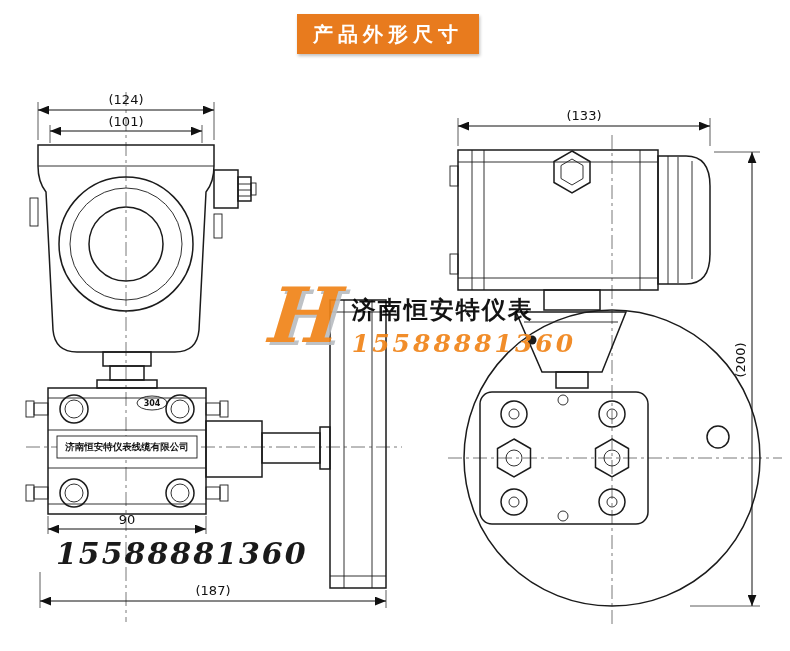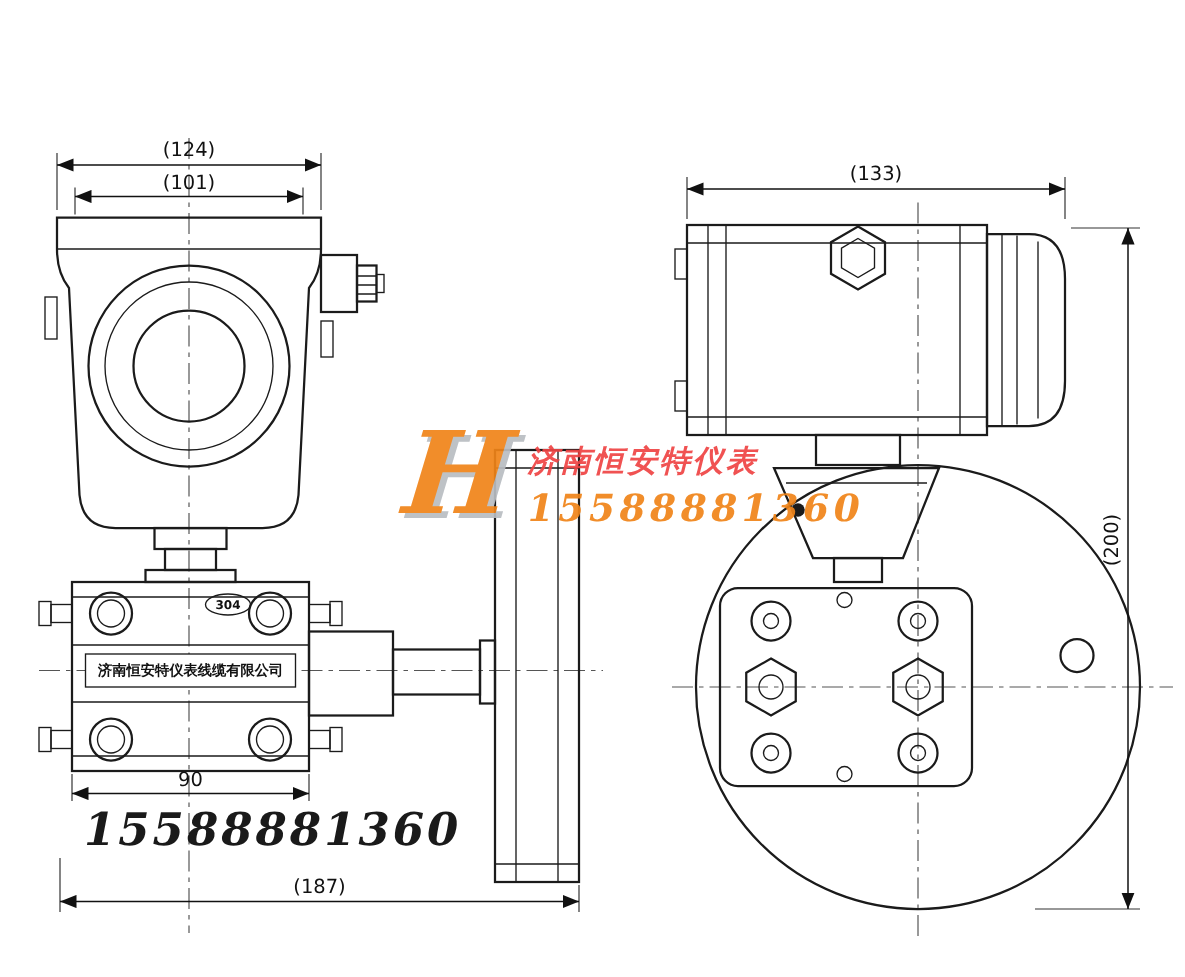--- a/index.html
+++ b/index.html
@@ -29,21 +29,21 @@
 
   .watermark{
     position:absolute;left:270px;top:280px;display:flex;align-items:flex-start;
     opacity:.92;pointer-events:none;z-index:5;
   }
   .wm-logo{
     font:italic bold 76px "DejaVu Serif",serif;color:#f08418;line-height:.95;
     text-shadow:4px 3px 0 #b9bdc2;transform:skewX(-6deg);margin-right:10px;
   }
   .wm-col{display:flex;flex-direction:column;padding-top:14px;}
-  .wm-brand{font-size:20px;font-weight:bold;color:#ef4444;letter-spacing:2px;font-style:italic;}
+  .wm-brand{font-size:24px;font-weight:bold;color:#000000;letter-spacing:2px;}
   .wm-phone{font:italic bold 25px "DejaVu Serif",serif;color:#f08418;letter-spacing:3px;margin-top:3px;}
 
   .phone-big{
     position:absolute;left:56px;top:536px;z-index:4;
     font:italic bold 30px "DejaVu Serif",serif;color:#1a1a1a;letter-spacing:2px;
   }
 </style>
 </head>
 <body>
 
@@ -200,20 +200,21 @@
         <text class="dtxt" x="584" y="120" text-anchor="middle">(133)</text>
 
         <line class="ext" x1="714" y1="152" x2="760" y2="152"></line>
           <line class="ext" x1="690" y1="606" x2="760" y2="606"></line>
         <line class="dim" x1="752" y1="152" x2="752" y2="606"></line>
         <text class="dtxt" x="745" y="360" text-anchor="middle" transform="rotate(-90 745 360)">(200)</text>
       </g>
     </g>
   </svg>
 
+  <div class="badge">产品外形尺寸</div>
 
   <div class="watermark">
     <span class="wm-logo">H</span>
     <span class="wm-col">
       <span class="wm-brand">济南恒安特仪表</span>
       <span class="wm-phone">15588881360</span>
     </span>
   </div>
 
   <div class="phone-big">15588881360</div>

